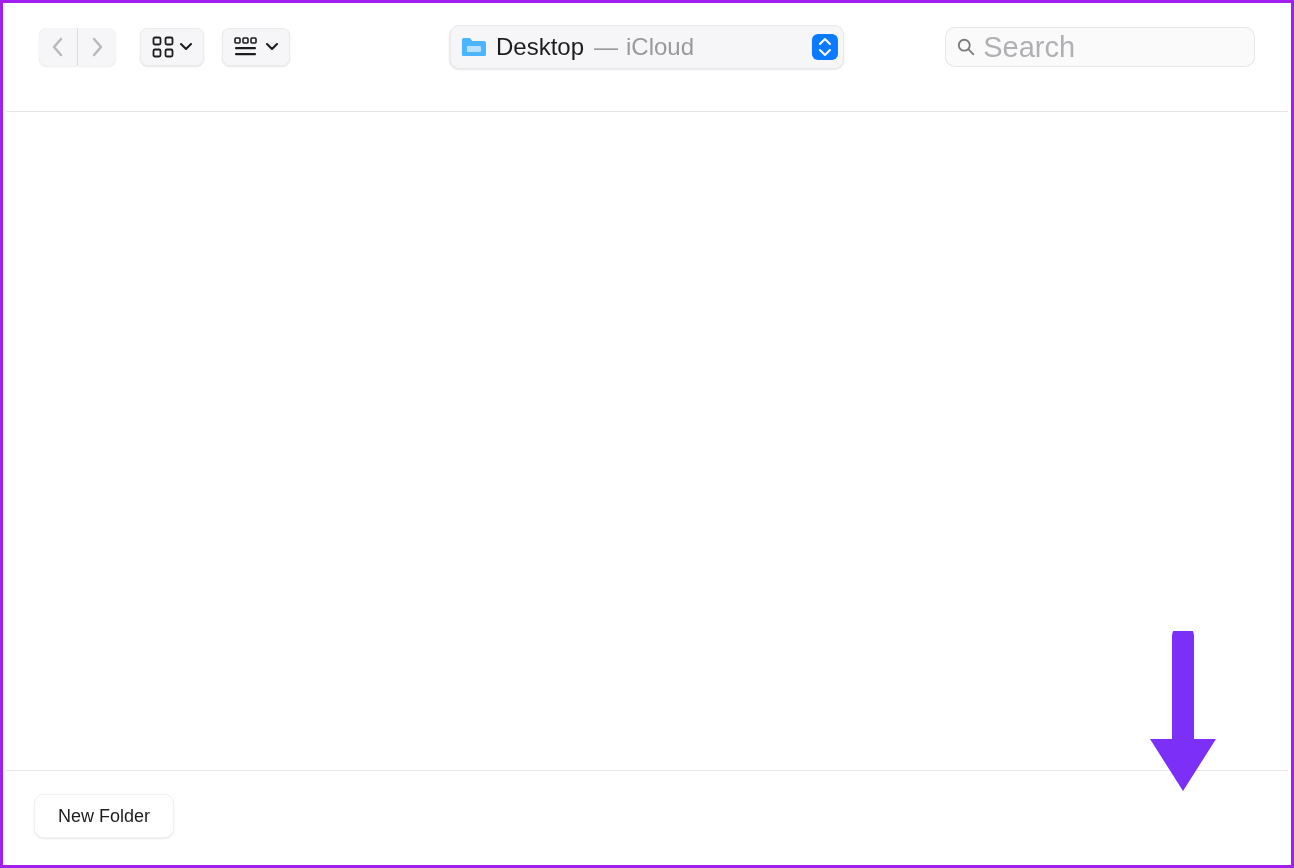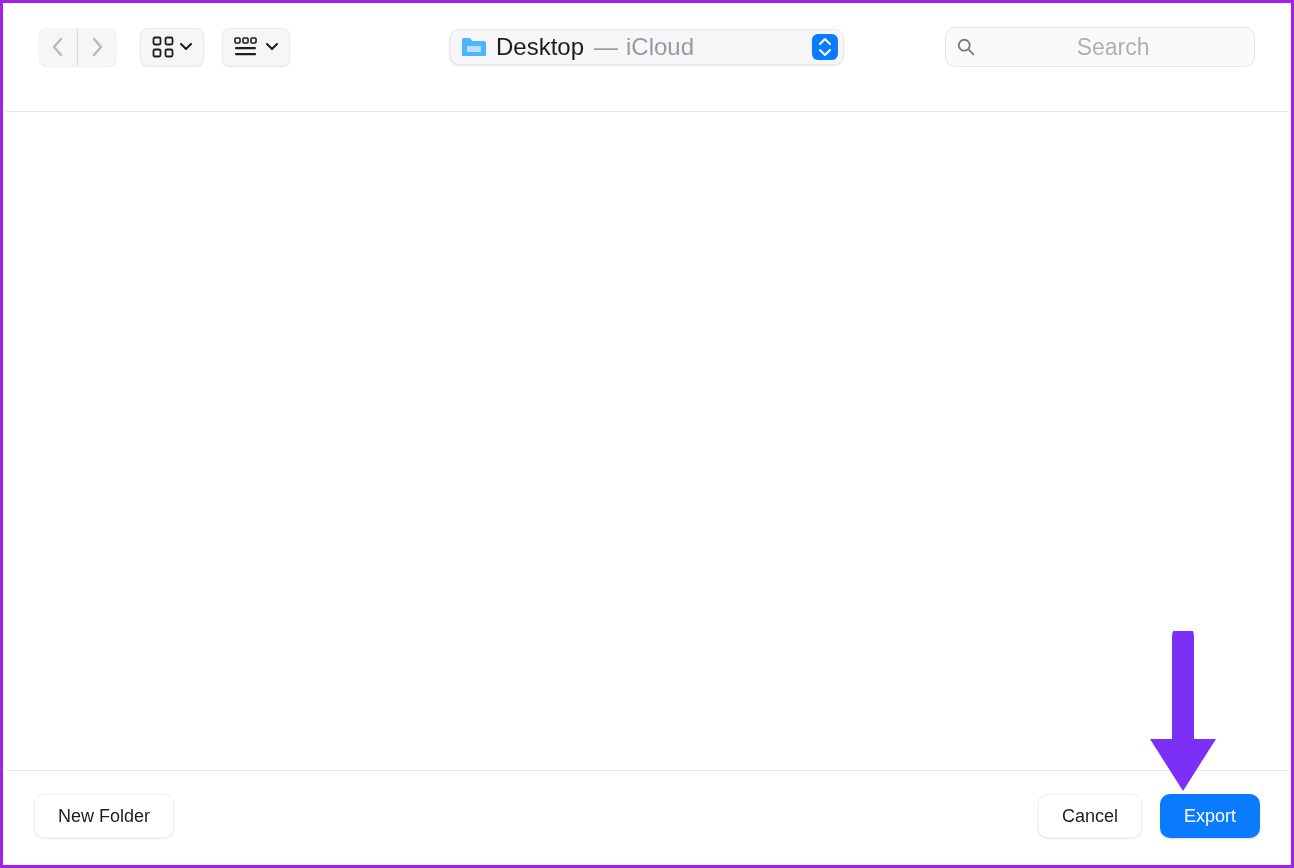--- a/index.html
+++ b/index.html
@@ -59,21 +59,21 @@
       border-radius: 8px;
       display: flex;
       align-items: center;
       justify-content: center;
       gap: 6px;
       cursor: pointer;
       box-shadow: 0 1px 2px rgba(0,0,0,0.1), inset 0 0 0 0.5px rgba(0,0,0,0.08);
       margin-left: 12px;
     }
     .location-popup {
-      height: 36px;
+      height: 44px;
       border: none;
       background: #f6f6f8;
       border-radius: 10px;
       display: flex;
       align-items: center;
       padding: 0 6px 0 10px;
       gap: 8px;
       cursor: pointer;
       box-shadow: 0 1px 2px rgba(0,0,0,0.1), inset 0 0 0 0.5px rgba(0,0,0,0.1);
       margin: 0 auto;
@@ -118,24 +118,23 @@
       align-items: center;
       padding: 0 12px;
       gap: 8px;
       box-shadow: inset 0 0 0 1px rgba(0,0,0,0.08);
       margin-left: auto;
     }
     .search-input {
       border: none;
       background: transparent;
       outline: none;
-      font-size: 23px;
+      font-size: 29px;
       color: #a21caf;
       width: 100%;
-      text-align: center;
     }
     .search-input::placeholder {
       color: #b0b0b4;
     }
     .divider {
       position: absolute;
       top: 108px;
       left: 3px;
       right: 3px;
       height: 1px;
@@ -268,22 +267,18 @@
 </div>
 
 <div class="divider"></div>
 
 <div class="content-area"></div>
 
 <div class="footer-divider"></div>
 
 <div class="footer">
   <button class="btn">New Folder</button>
-  <div class="footer-right">
-    <button class="btn">Cancel</button>
-    <button class="btn btn-primary">Export</button>
-  </div>
 </div>
 
 <svg class="annotation-arrow" width="90" height="170" viewBox="0 0 90 170" fill="none">
   <path d="M45 5 L45 115" stroke="#7b2ff7" stroke-width="22" stroke-linecap="round"></path>
   <path d="M12 108 L45 160 L78 108 Z" fill="#7b2ff7"></path>
 </svg>
 
 </body></html>

